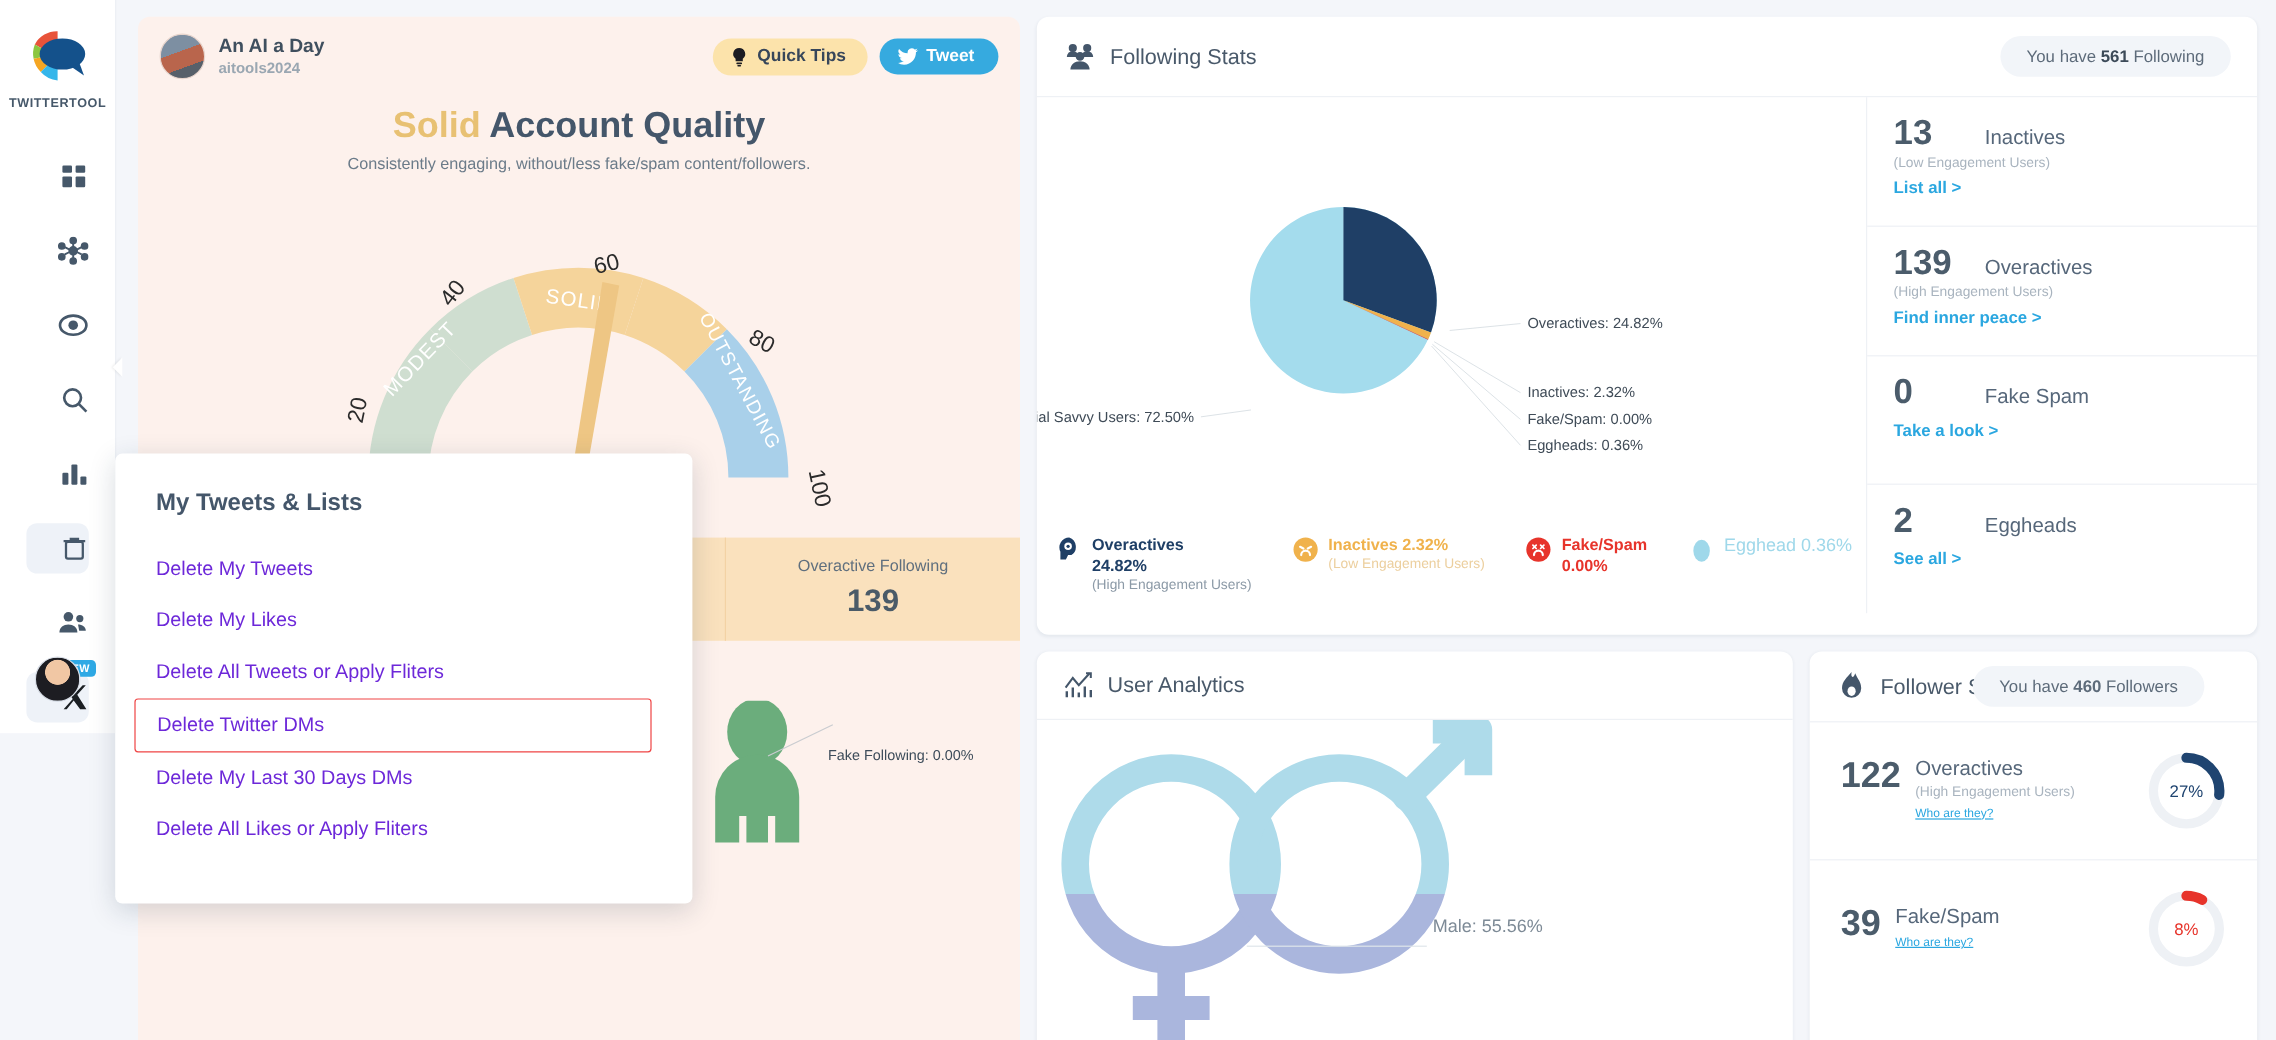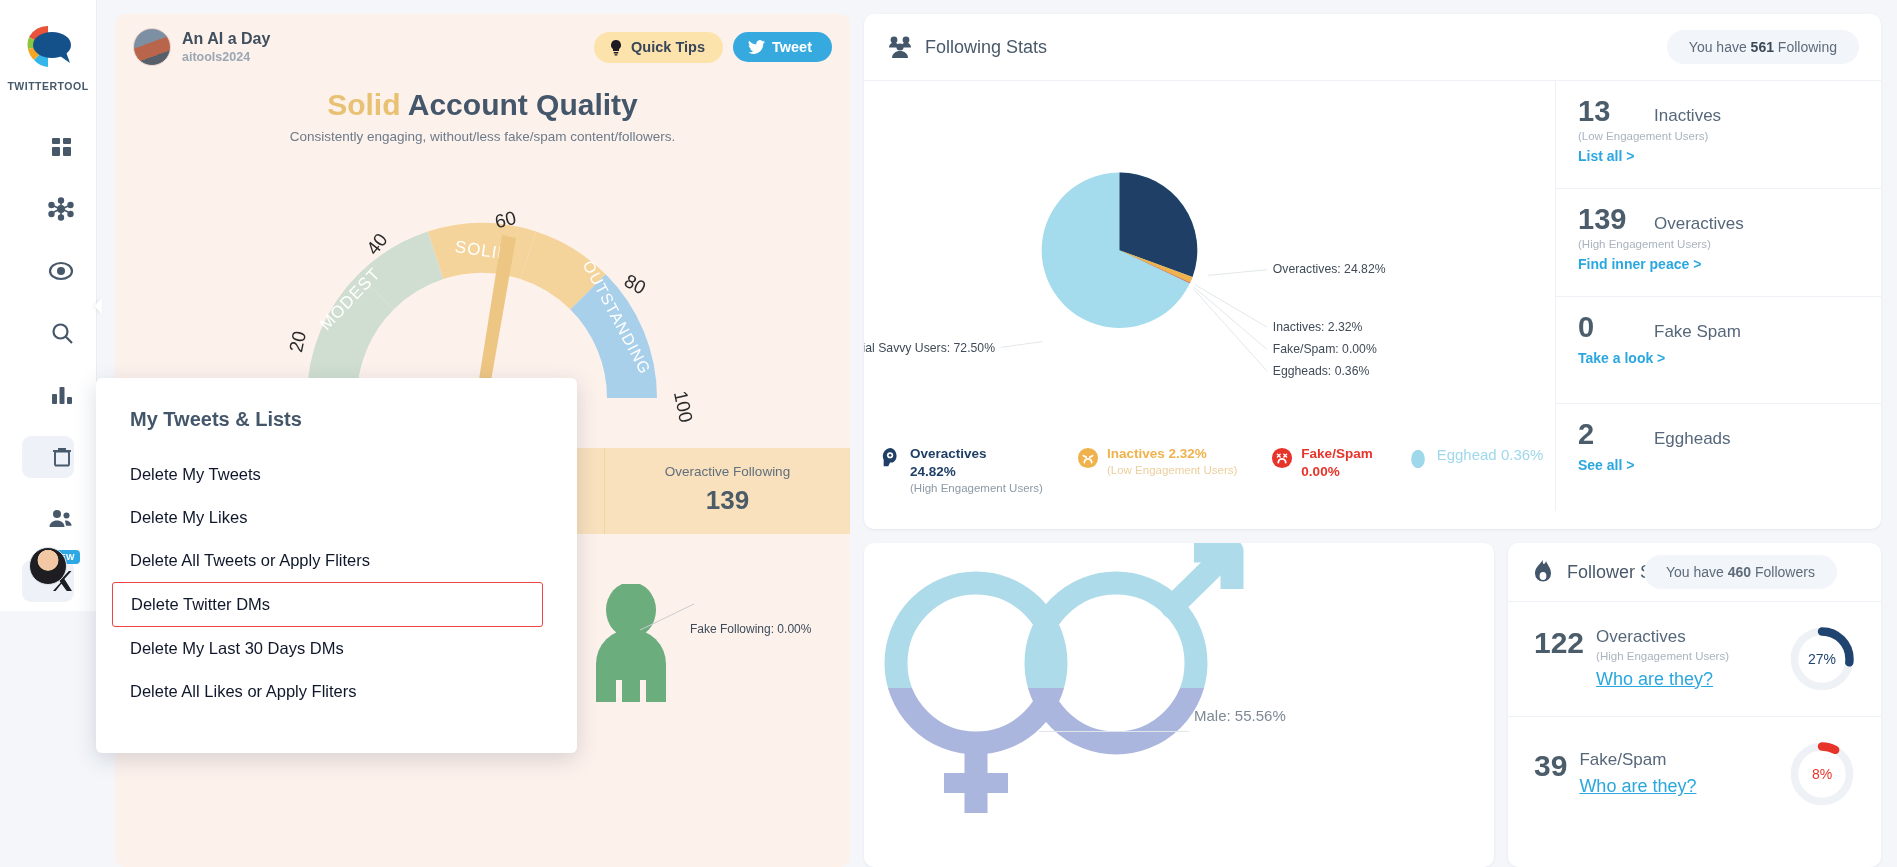--- a/index.html
+++ b/index.html
@@ -147,34 +147,34 @@
   .male-line { position: absolute; left: 175px; top: 188px; width: 150px; height: 1px; background: #dfe5ea; }
 
   
   .fol-head { display: flex; align-items: center; padding: 16px 22px; border-bottom: 1px solid #eef1f5; position: relative; }
   .fol-pill { position: absolute; left: 136px; top: 12px; background: #f2f5f9; color: #5d6b7a; border-radius: 18px; font-size: 14px; padding: 9px 22px; }
   .fol-row { display: flex; align-items: center; padding: 24px 26px; border-bottom: 1px solid #eef1f5; }
   .fol-left { flex: 1; display: flex; align-items: flex-start; gap: 12px; }
   .fol-num { font-size: 30px; font-weight: 700; color: #4b5c6b; line-height: 1; }
   .fol-lbl { font-size: 17px; color: #56677a; line-height: 1.1; }
   .fol-paren { font-size: 11.5px; color: #a9b4bf; margin-top: 3px; }
-  .fol-link { font-size: 18px; color: #2ba7e0; text-decoration: underline; margin-top: 7px; display: inline-block; cursor: pointer; }
+  .fol-link { font-size: 10px; color: #2ba7e0; text-decoration: underline; margin-top: 7px; display: inline-block; cursor: pointer; }
   .donut { position: relative; width: 66px; height: 66px; flex: 0 0 66px; }
   .donut .pctv { position: absolute; inset: 0; display: flex; align-items: center; justify-content: center; font-size: 14px; font-weight: 400; }
 
   
   .dropdown {
     position: absolute; left: 96px; top: 378px; width: 481px; height: 375px;
     background: #fff; border-radius: 6px;
     box-shadow: 0 6px 22px rgba(25,45,70,.17);
     z-index: 60; padding: 30px 0 0 0;
   }
   .dd-title { font-size: 20px; font-weight: 700; color: #44566a; padding: 0 34px; margin-bottom: 22px; }
   .dd-item {
-    font-size: 16.5px; color: #0f172a; padding: 12px 34px; cursor: pointer;
+    font-size: 16.5px; color: #6d28d9; padding: 12px 34px; cursor: pointer;
   }
   .dd-item.highlighted {
     border: 1.5px solid #ef4444; border-radius: 3px;
     margin: 0 34px 0 16px; padding: 12px 18px;
   }
 </style>
 </head>
 <body>
 
 <div class="app">
@@ -491,20 +491,30 @@
             </div>
             <a class="fs-link">See all &gt;</a>
           </div>
         </div>
       </div>
     </div>
 
     <div style="display:grid; grid-template-columns: 630px 1fr; gap:14px; grid-column: 2;">
 
       <div class="card">
+        <div class="ua-head">
+          <svg width="26" height="24" viewBox="0 0 26 24" fill="none" stroke="#44566a" stroke-width="1.7">
+            <path d="M2 14 L8 6 L13 12 L22 2"></path>
+              <path d="M19 2h4v4"></path>
+            <g stroke-width="2">
+                <path d="M3 22v-5M8 22v-8M13 22v-4M18 22v-9M23 22v-6"></path>
+              </g>
+          </svg>
+          <div class="fs-title">User Analytics</div>
+        </div>
         <div class="ua-body">
           <svg width="100%" height="300" viewBox="0 0 630 300">
             <defs>
               <clipPath id="fclip">
                   <rect x="0" y="0" width="630" height="145"></rect>
                 </clipPath>
               <clipPath id="mclip">
                   <rect x="0" y="145" width="630" height="160"></rect>
                 </clipPath>
             </defs>

